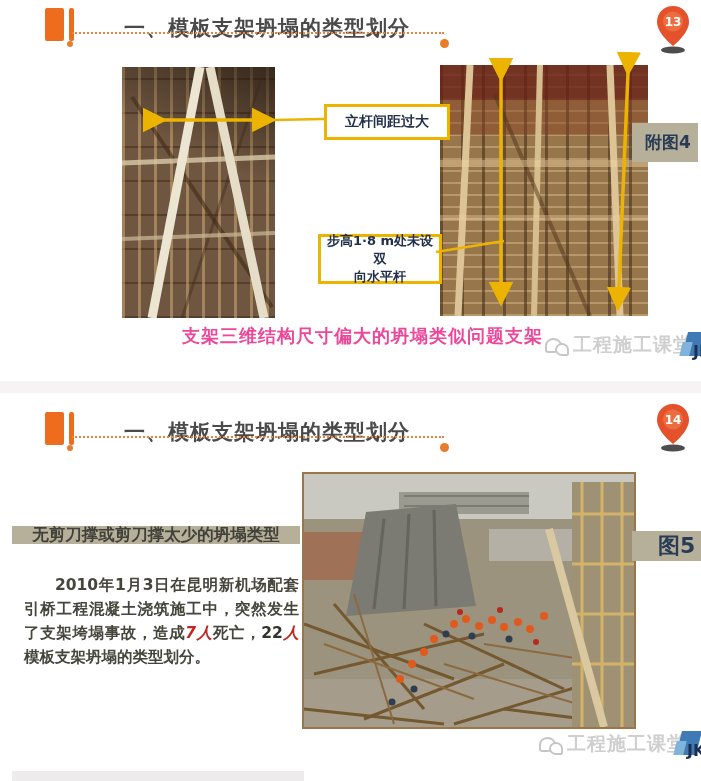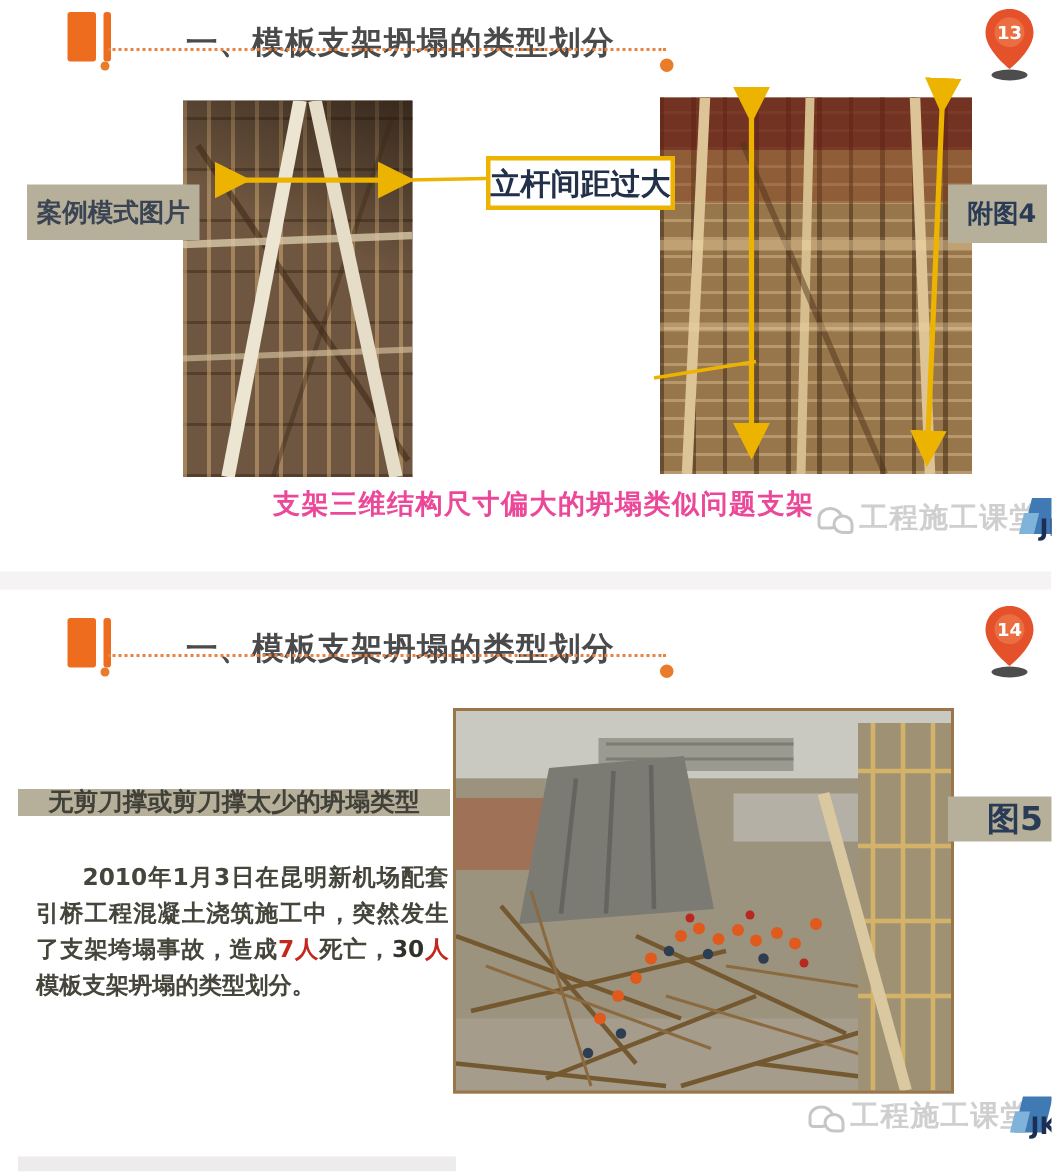--- a/index.html
+++ b/index.html
@@ -50,21 +50,21 @@
   .wechat .b2{width:10px;height:9px;right:0;top:6px;border-radius:50% 50% 20% 50%;}
   .logo-gray{font-size:19px;font-weight:bold;color:#cfcfcf;letter-spacing:1px;white-space:nowrap;margin-left:4px;}
   .brand{position:relative;width:64px;height:30px;margin-left:-14px;}
   .brand .flag{position:absolute;left:6px;top:0;width:20px;height:24px;background:#3f7ab5;transform:skewX(-14deg);}
   .brand .flag2{position:absolute;left:2px;top:10px;width:10px;height:14px;background:#7fb3d9;transform:skewX(-14deg);}
   .brand .jkec{position:absolute;left:14px;top:10px;font-size:16px;font-weight:bold;color:#1c2f52;letter-spacing:0;}
 
   
   .para{font-size:15.5px;line-height:24px;font-weight:bold;color:#45453c;
         text-align:justify;text-indent:2em;word-break:break-all;}
-  .red{color:#c3271d;}
+  .red{color:#c3271d;font-style:italic;}
   .darknum{color:#32322c;}
 
   .strip{background:#f5f3f3;}
   svg{display:block;}
 </style>
 </head>
 <body>
 
 <div class="slide" id="slide13">
 
@@ -97,28 +97,29 @@
     <svg width="208" height="251" viewBox="0 0 208 251">
       <line x1="30" y1="0" x2="18" y2="251" stroke="#dcc496" stroke-width="7"></line>
       <line x1="100" y1="0" x2="94" y2="251" stroke="#d6bd8e" stroke-width="6"></line>
       <line x1="170" y1="0" x2="180" y2="251" stroke="#dcc496" stroke-width="7"></line>
       <line x1="55" y1="30" x2="150" y2="251" stroke="rgba(80,52,26,.5)" stroke-width="4"></line>
       <rect x="0" y="95" width="208" height="7" fill="rgba(240,215,165,.45)"></rect>
       <rect x="0" y="150" width="208" height="6" fill="rgba(240,215,165,.35)"></rect>
     </svg>
   </div>
 
-  <div class="abs band" style="left:6px;top:123px;width:115px;height:37px;justify-content:center;">
-    <span class="band-text" style="font-size:17px;">案例模式图片</span>
-  </div>
   <div class="abs band" style="left:620px;top:123px;width:66px;height:39px;">
     <span class="band-text" style="font-size:17px;color:#2a3c55;padding-left:13px;">附图4</span>
   </div>
 
-  <div class="abs callout" style="left:312px;top:104px;width:120px;height:30px;font-size:20px;">立杆间距过大</div>
+  <div class="abs callout" style="left:312px;top:104px;width:120px;height:30px;font-size:14px;">立杆间距过大</div>
+  <div class="abs callout" style="left:306px;top:234px;width:118px;height:44px;font-size:13px;line-height:18px;flex-direction:column;">
+    <span>步高1·8 m处未设双</span>
+    <span>向水平杆</span>
+  </div>
 
   <svg class="abs" style="left:0;top:0;pointer-events:none;" width="701" height="368" viewBox="0 0 701 368">
     <defs>
       <marker id="ah" markerWidth="9" markerHeight="9" refX="6" refY="3.5" orient="auto">
         <path d="M0,0 L7,3.5 L0,7 Z" fill="#ecb400"></path>
       </marker>
     </defs>
     <line x1="152" y1="120" x2="261" y2="120" stroke="#ecb400" stroke-width="3.5" marker-start="url(#ah)" marker-end="url(#ah)"></line>
     <line x1="261" y1="120" x2="312" y2="119" stroke="#ecb400" stroke-width="2.5"></line>
     <line x1="424" y1="252" x2="492" y2="241" stroke="#ecb400" stroke-width="2.5"></line>
@@ -230,21 +231,21 @@
   </div>
 
   <div class="abs band" style="left:0;top:131px;width:288px;height:18px;justify-content:center;">
     <span class="band-text" style="font-size:16.5px;color:#41413a;">无剪刀撑或剪刀撑太少的坍塌类型</span>
   </div>
   <div class="abs band" style="left:620px;top:136px;width:81px;height:30px;">
     <span class="band-text" style="font-size:22px;color:#2a3c55;padding-left:26px;">图5</span>
   </div>
 
   <div class="abs para" style="left:12px;top:178px;width:275px;">
-    <span>2010年1月3日在昆明新机场配套引桥工程混凝土浇筑施工中，突然发生了支架垮塌事故，造成</span><span class="red">7人</span><span>死亡，</span><span class="darknum">30</span><span class="red">人</span><span>模板支架坍塌的类型划分。</span>
+    <span>2010年1月3日在昆明新机场配套引桥工程混凝土浇筑施工中，突然发生了支架垮塌事故，造成</span><span class="red">7人</span><span>死亡，</span><span class="darknum">22</span><span class="red">人</span><span>模板支架坍塌的类型划分。</span>
   </div>
 
   <div class="abs logo" style="left:527px;top:336px;">
     <span class="wechat">
         <span class="b1"></span>
         <span class="b2"></span>
       </span>
     <span class="logo-gray">工程施工课堂</span>
     <span class="brand">
       <span class="flag"></span>

